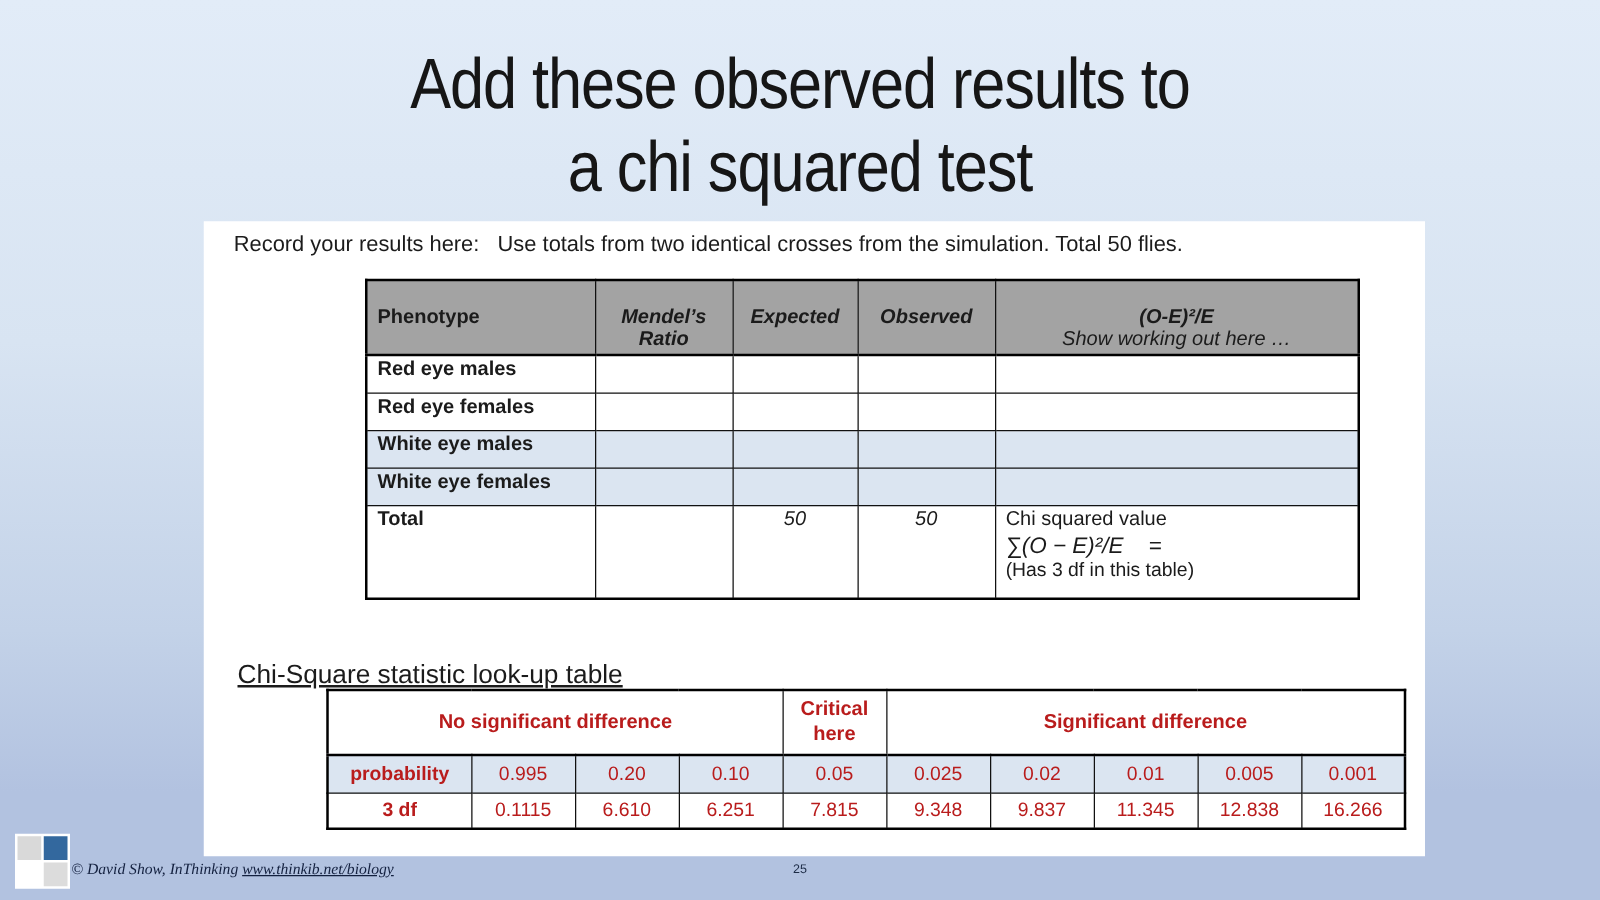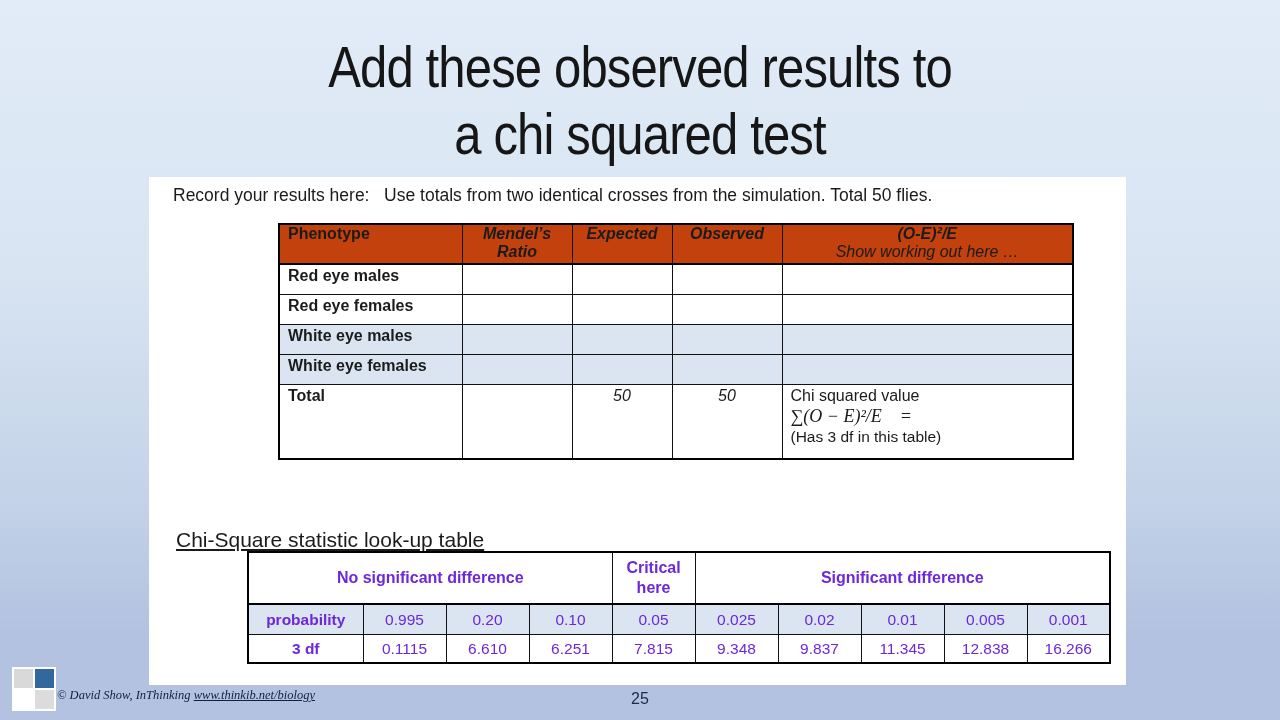--- a/index.html
+++ b/index.html
@@ -7,48 +7,48 @@
     width:1280px;height:720px;position:relative;overflow:hidden;
     font-family:"Liberation Sans",sans-serif;
     background:linear-gradient(180deg,#e2ecf8 0%,#d8e4f2 38%,#c3d2e8 70%,#b2c2e0 88%,#b2c2e0 100%);
   }
   .title{
     position:absolute;top:34px;left:0;width:1280px;text-align:center;
     color:#161616;font-size:57px;line-height:1.18;font-weight:400;
     transform:scaleX(0.86);transform-origin:center top;letter-spacing:-1px;
   }
   .panel{
-    position:absolute;left:149px;top:177px;width:977px;height:508px;background:#ffffff;
+    position:absolute;left:163px;top:177px;width:977px;height:508px;background:#ffffff;
   }
   .intro{
     position:absolute;left:24px;top:8px;font-size:17.5px;color:#1b1b1b;white-space:pre-wrap;
   }
   
   table{border-collapse:collapse;table-layout:fixed;}
   .t1{
     position:absolute;left:129px;top:46px;width:794px;
     border:2.5px solid #000;font-size:16px;color:#1b1b1b;
   }
   .t1 td{border:1.8px solid #111;padding:2px 8px;vertical-align:top;}
-  .t1 tr.hdr td{background:#c2410c;border-bottom:2.5px solid #000;padding-top:0;}
+  .t1 tr.hdr td{background:#a3a3a3;border-bottom:2.5px solid #000;padding-top:20px;}
   .t1 .b{font-weight:bold;}
   .t1 .c{text-align:center;font-style:italic;}
   .t1 tr.shade td{background:#dbe5f1;}
   .t1 tr.body td{height:25px;}
   .t1 tr.total td{height:69px;}
-  .chi-formula{font-family:Liberation Serif, serif;font-style:italic;font-size:18px;white-space:pre-wrap;display:block;margin:1px 0;}
+  .chi-formula{font-family:Liberation Sans, sans-serif;font-style:italic;font-size:18px;white-space:pre-wrap;display:block;margin:1px 0;}
   .chi-small{font-size:15.5px;}
   
   .lookup-heading{
     position:absolute;left:27px;top:351px;font-size:21px;color:#1b1b1b;
     text-decoration:underline;
   }
   .t2{
     position:absolute;left:98px;top:374px;width:862px;
-    border:2.5px solid #000;font-size:15.5px;color:#6d28d9;
+    border:2.5px solid #000;font-size:15.5px;color:#b91c1c;
   }
   .t2 td{border:1.4px solid #111;text-align:center;vertical-align:middle;padding:2px 2px;}
   .t2 tr.ghdr td{font-weight:bold;font-size:16px;height:46px;border-bottom:2.2px solid #000;background:#fff;line-height:1.25;}
   .t2 tr.prob td{background:#dbe5f1;height:25px;}
   .t2 tr.df td{background:#fff;height:23px;}
   .t2 .lbl{font-weight:bold;}
   
   .logo{
     position:absolute;left:12px;top:667px;width:44px;height:44px;background:#ffffff;
     display:grid;grid-template-columns:19px 19px;grid-template-rows:19px 19px;gap:2px;padding:2px;box-sizing:border-box;
@@ -57,21 +57,21 @@
   .logo .sq2{background:#33689e;}
   .logo .sq3{background:#ffffff;}
   .logo .sq4{background:#dcdcdc;}
   .footer-text{
     position:absolute;left:57px;top:688px;font-size:12.5px;color:#13203f;
     font-family:"Liberation Serif",serif;font-style:italic;
   }
   .footer-text .link{text-decoration:underline;cursor:pointer;}
   .page-num{
     position:absolute;left:0;top:690px;width:1280px;text-align:center;
-    font-size:16px;color:#1c2b46;
+    font-size:10px;color:#1c2b46;
   }
 </style>
 </head>
 <body>
 
 <div class="title">
   <div>Add these observed results to</div>
   <div>a chi squared test</div>
 </div>
 

